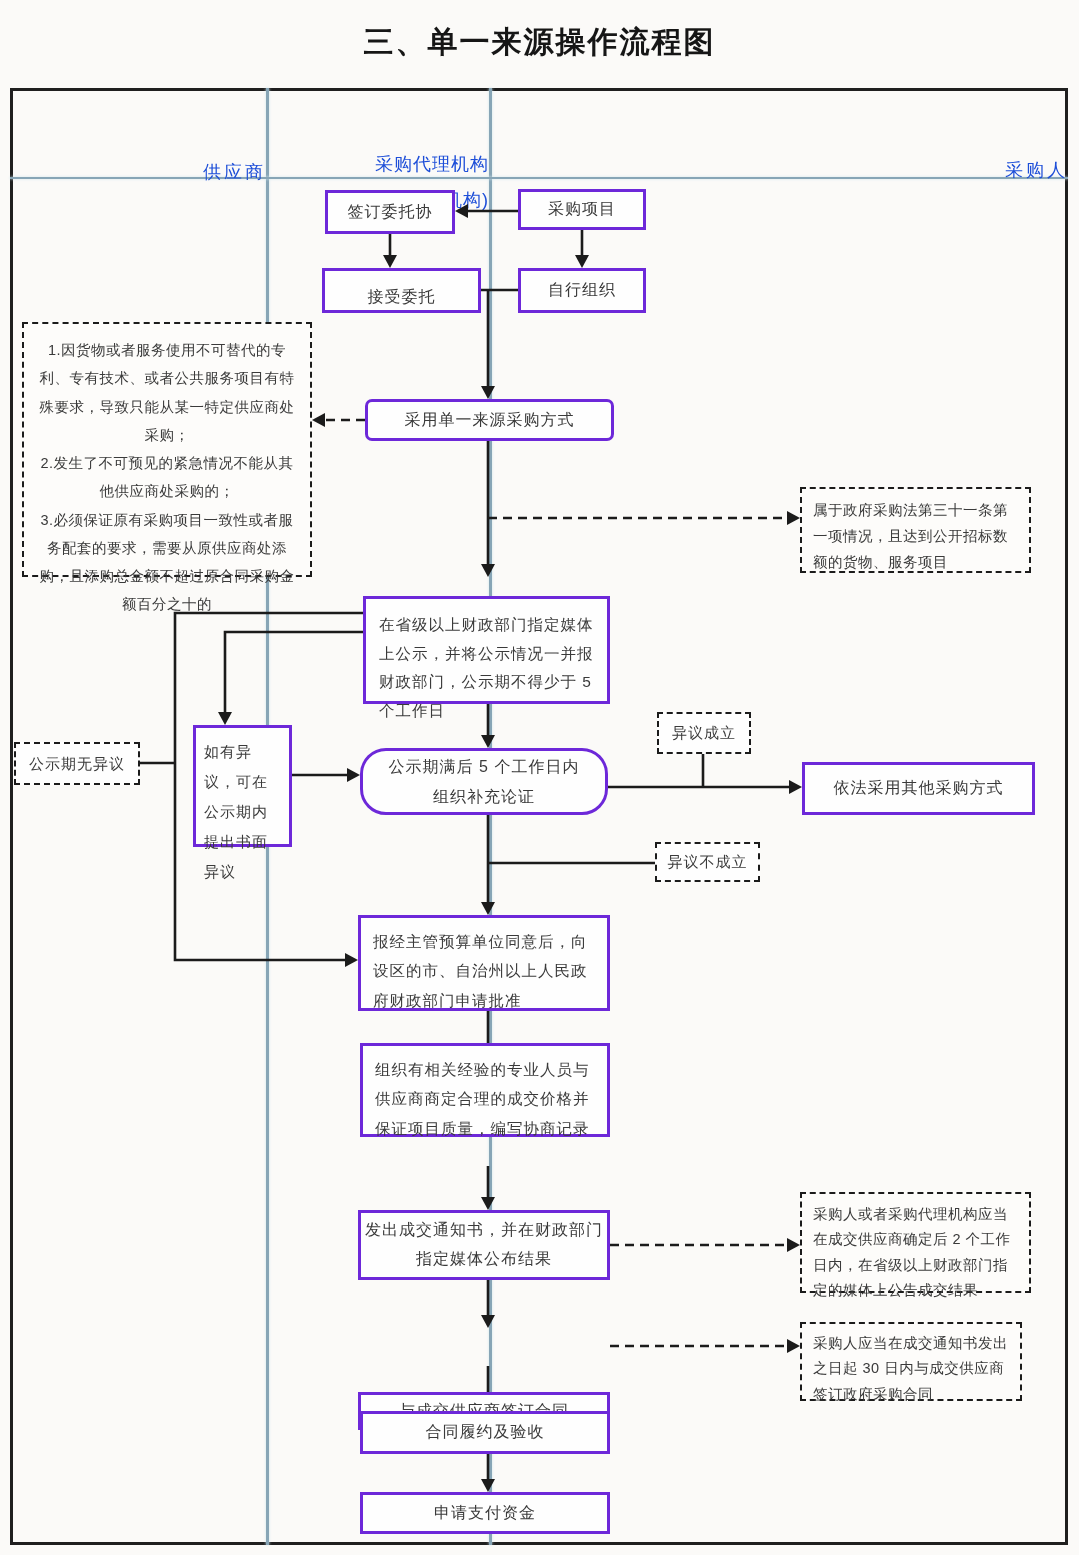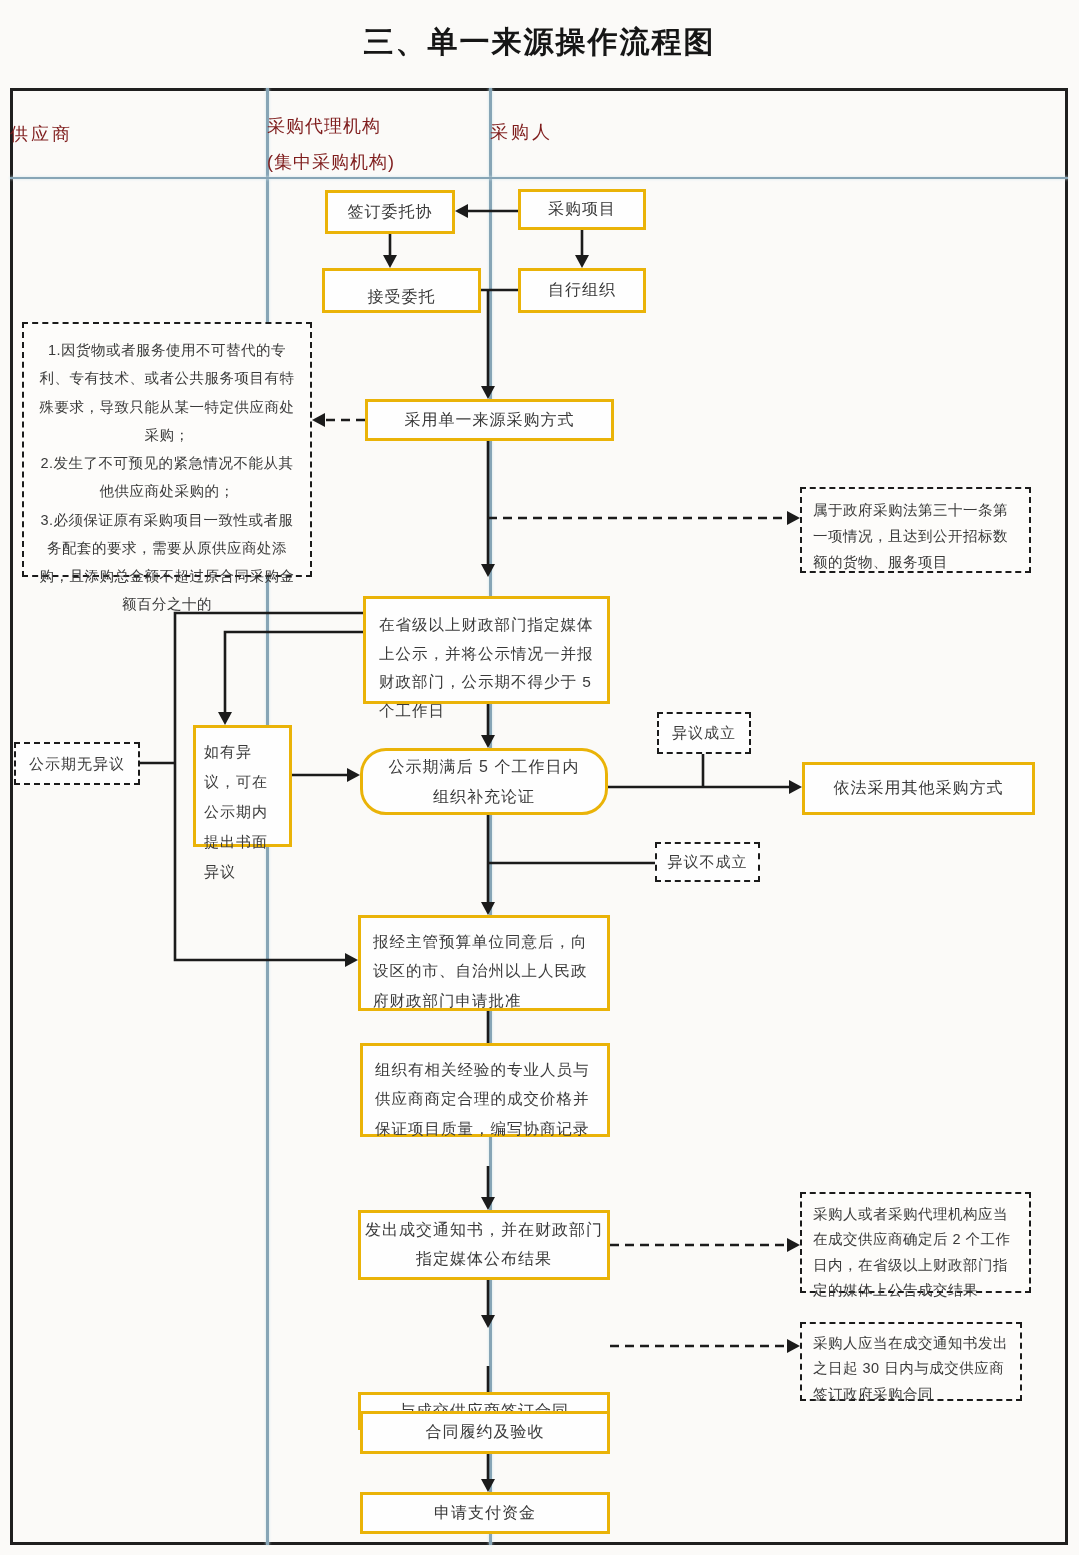--- a/index.html
+++ b/index.html
@@ -24,44 +24,44 @@
     left:10px;top:88px;width:1058px;height:1457px;
     border:3px solid #1f1f1f;
     background:transparent;
   }
   
   .vdiv{width:3px;top:88px;height:1457px;background:#87a5b6;box-shadow:0 0 3px #cfe4ec;}
   .vdiv.d1{left:266px;}
   .vdiv.d2{left:489px;}
   .hsep{left:10px;top:177px;width:1058px;height:2px;background:#87a5b6;box-shadow:0 0 3px #cfe4ec;}
   
-  .lanehead{font-size:18px;color:#7f1d1d;text-align:left;letter-spacing:3px;}
+  .lanehead{font-size:18px;color:#1d4ed8;text-align:right;letter-spacing:3px;margin-top:38px;}
   .lh-supplier{left:10px;top:122px;width:256px;}
   .lh-agency{left:267px;top:108px;width:222px;line-height:36px;letter-spacing:1px;}
   .lh-purchaser{left:490px;top:120px;width:578px;}
   
   .node{
-    border:3px solid #eab308;
+    border:3px solid #6d28d9;
     background:#fefefe;
     display:flex;align-items:center;justify-content:center;
     text-align:center;
     font-size:16px;color:#3a3a3a;
     line-height:1.55;
     letter-spacing:1px;
   }
   .node.dashed{border:2.5px dashed #1b1b1b;}
   .node.blockText{
     display:block;text-align:left;
   }
   
   .n-sign{left:325px;top:190px;width:130px;height:44px;}
   .n-project{left:518px;top:189px;width:128px;height:41px;}
   .n-accept{left:322px;top:268px;width:159px;height:45px;align-items:flex-end;}
   .n-selforg{left:518px;top:268px;width:128px;height:45px;}
-  .n-adopt{left:365px;top:399px;width:249px;height:42px;}
+  .n-adopt{left:365px;top:399px;width:249px;height:42px;border-radius:7px;}
   .n-publicity{left:363px;top:596px;width:247px;height:108px;padding:12px 13px;font-size:15.5px;line-height:1.85;}
   .n-objection{left:193px;top:725px;width:99px;height:122px;padding:9px 8px;font-size:15px;line-height:2.0;text-align:justify;}
   .n-noobj{left:14px;top:742px;width:126px;height:43px;font-size:15px;}
   .n-hearing{left:360px;top:748px;width:248px;height:67px;line-height:1.85;border-radius:26px;}
   .n-objvalid{left:657px;top:712px;width:94px;height:42px;font-size:15px;text-align:right;}
   .n-objinvalid{left:655px;top:842px;width:105px;height:40px;font-size:15px;}
   .n-othermethod{left:802px;top:762px;width:233px;height:53px;}
   .n-approval{left:358px;top:915px;width:252px;height:96px;padding:9px 12px;font-size:15.5px;line-height:1.9;}
   .n-negotiate{left:360px;top:1043px;width:250px;height:94px;padding:9px 12px;font-size:15.5px;line-height:1.9;}
   .n-notice{left:358px;top:1210px;width:252px;height:70px;line-height:1.8;}

